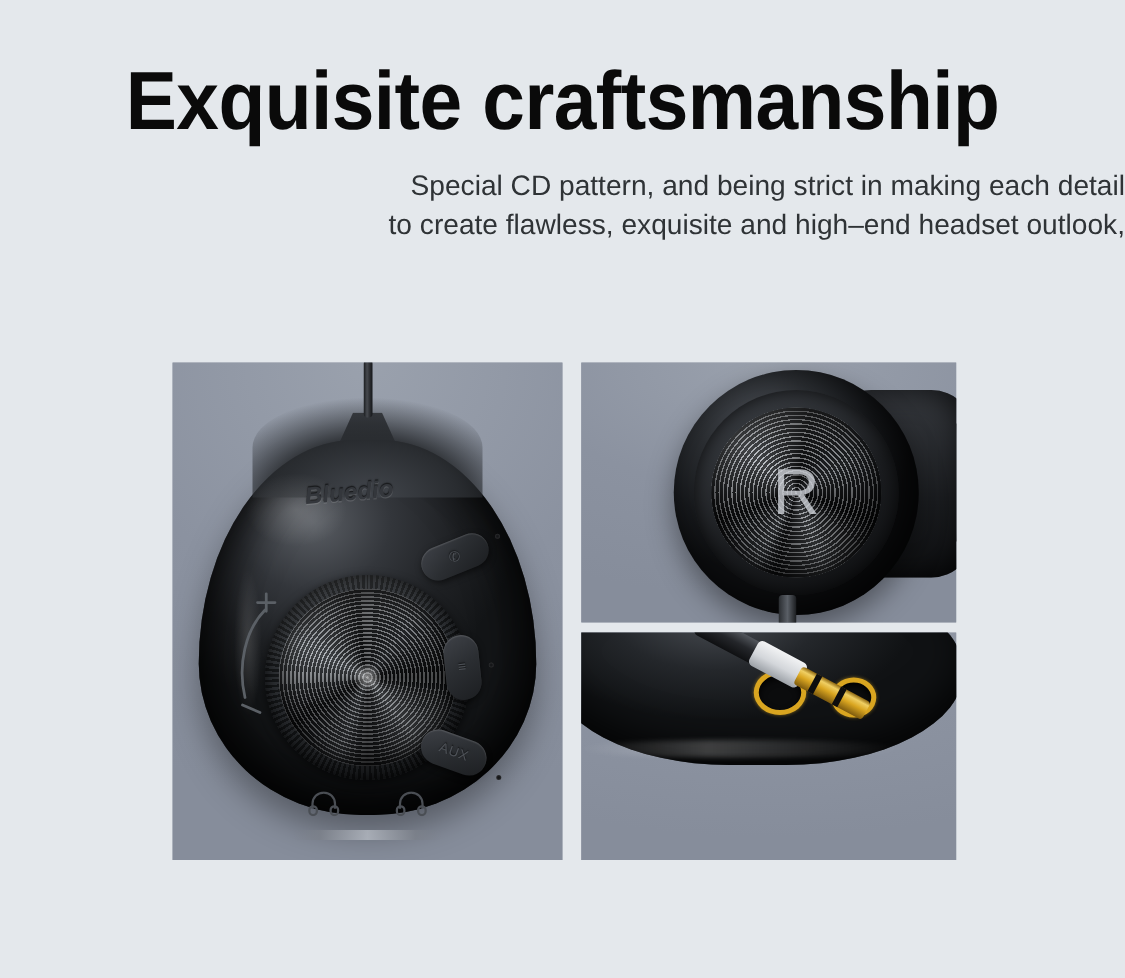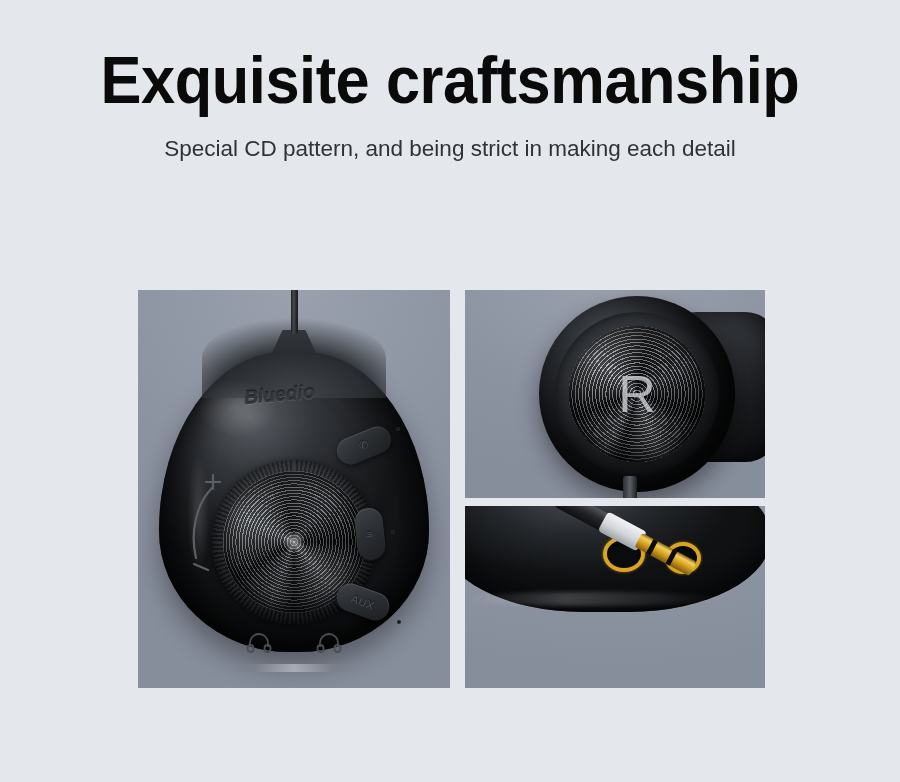--- a/index.html
+++ b/index.html
@@ -22,21 +22,21 @@
     font-size:66px;
     line-height:72px;
     letter-spacing:-0.5px;
     color:#0a0a0a;
     transform:scaleX(0.93);
     transform-origin:50% 50%;
     white-space:nowrap;
   }
   .subcopy{
     position:absolute;left:0;top:133px;width:900px;
-    text-align:center;
+    text-align:right;
     font-size:22.5px;
     line-height:31px;
     color:#2f3336;
     font-family:"Liberation Sans", sans-serif;
   }
   .subcopy div{white-space:nowrap;}
 
   
   .panel{
     position:absolute;
@@ -287,20 +287,21 @@
 </style>
 </head>
 <body>
 
 <div class="page">
 
   <div class="headline">Exquisite craftsmanship</div>
 
   <div class="subcopy">
     <div>Special CD pattern, and being strict in making each detail</div>
+    <div>to create flawless, exquisite and high–end headset outlook,</div>
   </div>
 
   <div class="panel" id="panel-main">
     <div class="bg"></div>
 
     <div class="cable"></div>
     <div class="neck"></div>
 
     <div class="body-shell">
       <div class="gloss"></div>

